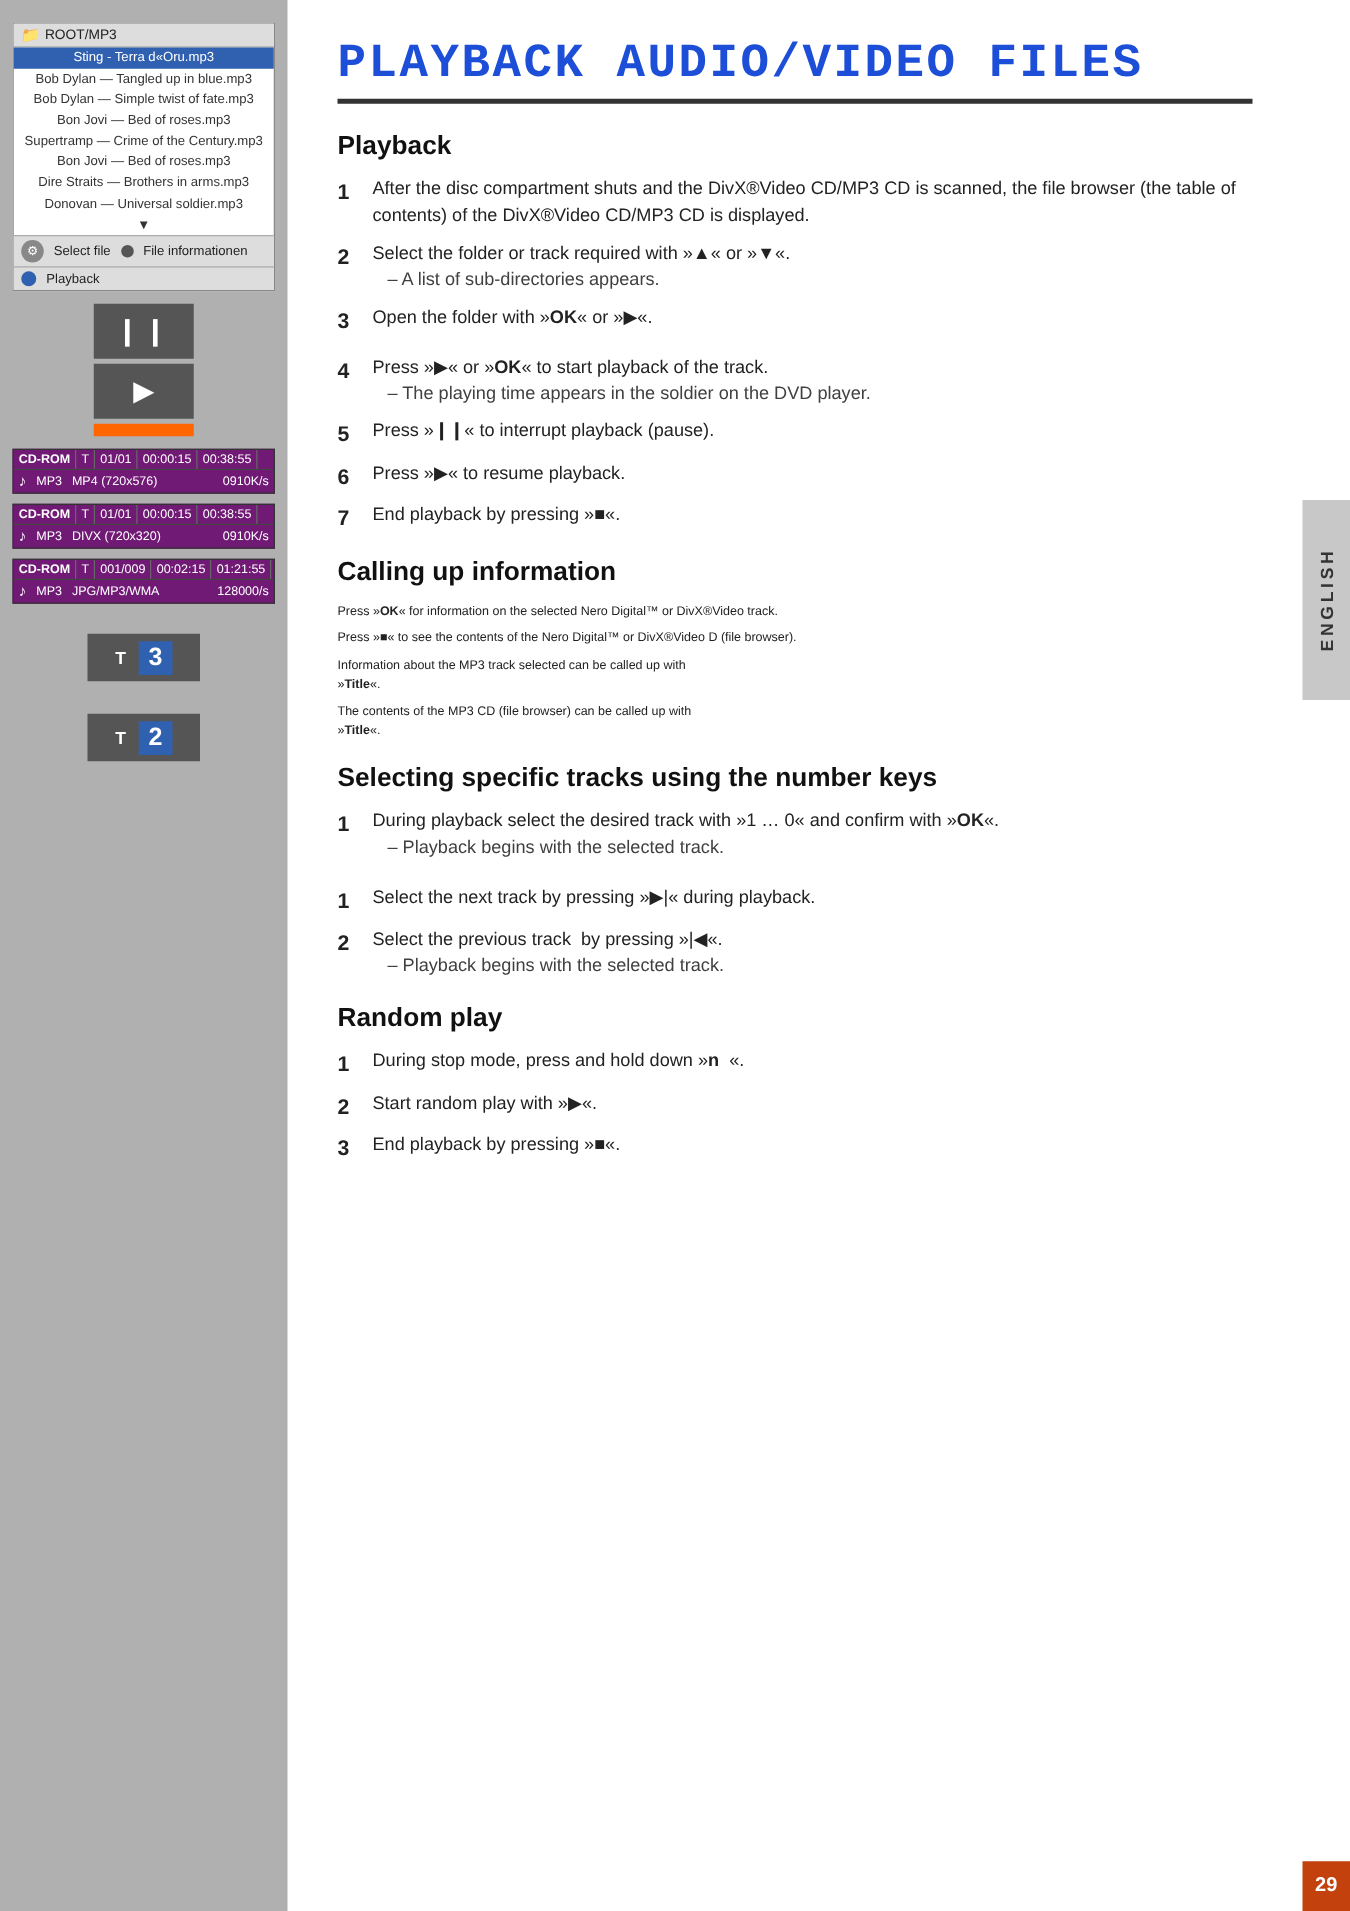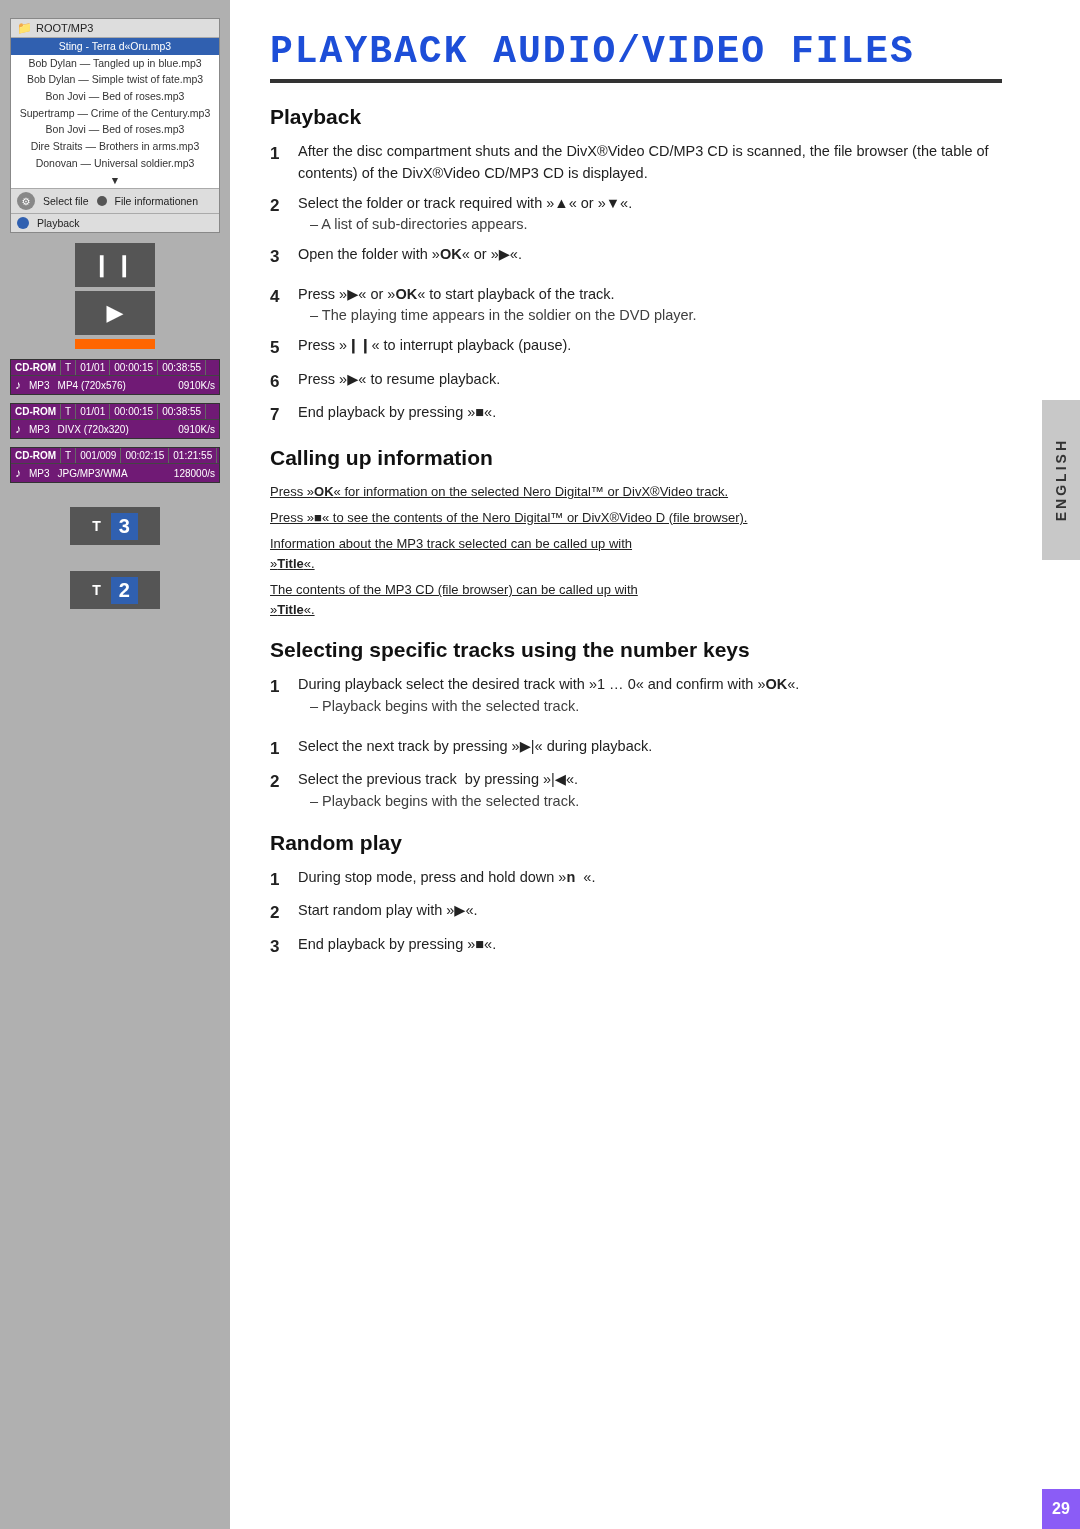--- a/index.html
+++ b/index.html
@@ -46,21 +46,21 @@
       color: #333;
     }
 
     
     .page-number {
       position: absolute;
       right: 0;
       bottom: 0;
       width: 38px;
       height: 40px;
-      background: #8b5cf6;
+      background: #c2410c;
       color: #fff;
       display: flex;
       align-items: center;
       justify-content: center;
       font-size: 16px;
       font-weight: bold;
     }
 
     
     .main-content {
@@ -131,24 +131,23 @@
     .note-text {
       font-size: 14px;
       line-height: 1.5;
     }
 
     
     .section-block {
       margin-bottom: 18px;
     }
     .section-block p {
-      font-size: 13px;
+      font-size: 10px;
       line-height: 1.55;
       margin-bottom: 6px;
-      text-decoration: underline;
     }
 
     
     b { font-weight: bold; }
 
     
     .sidebar-inner {
       padding: 18px 10px 0 10px;
     }
 

